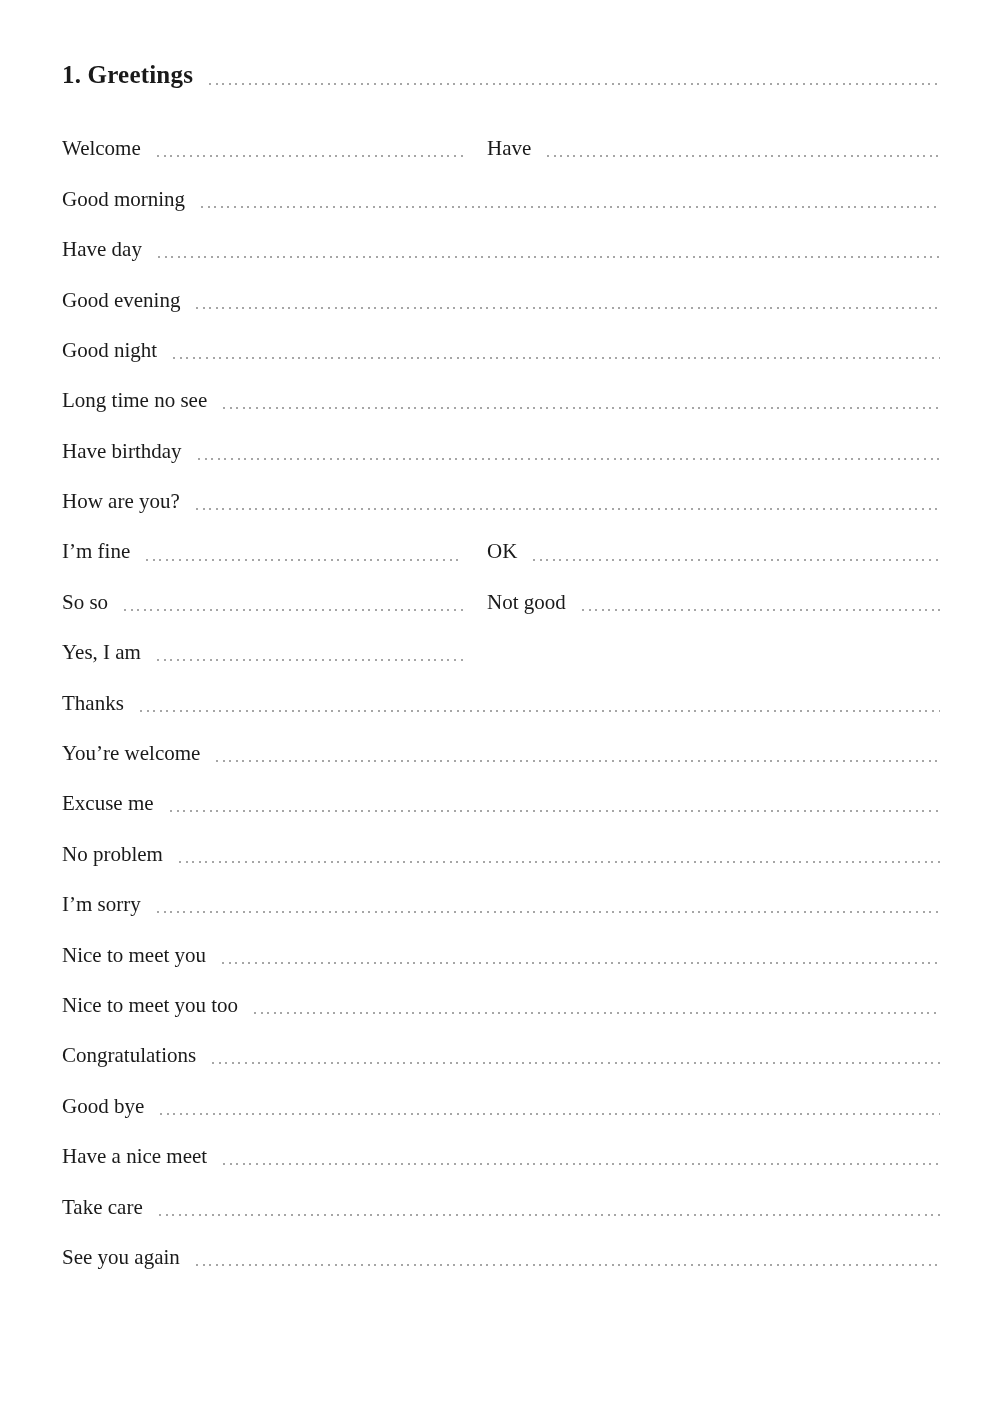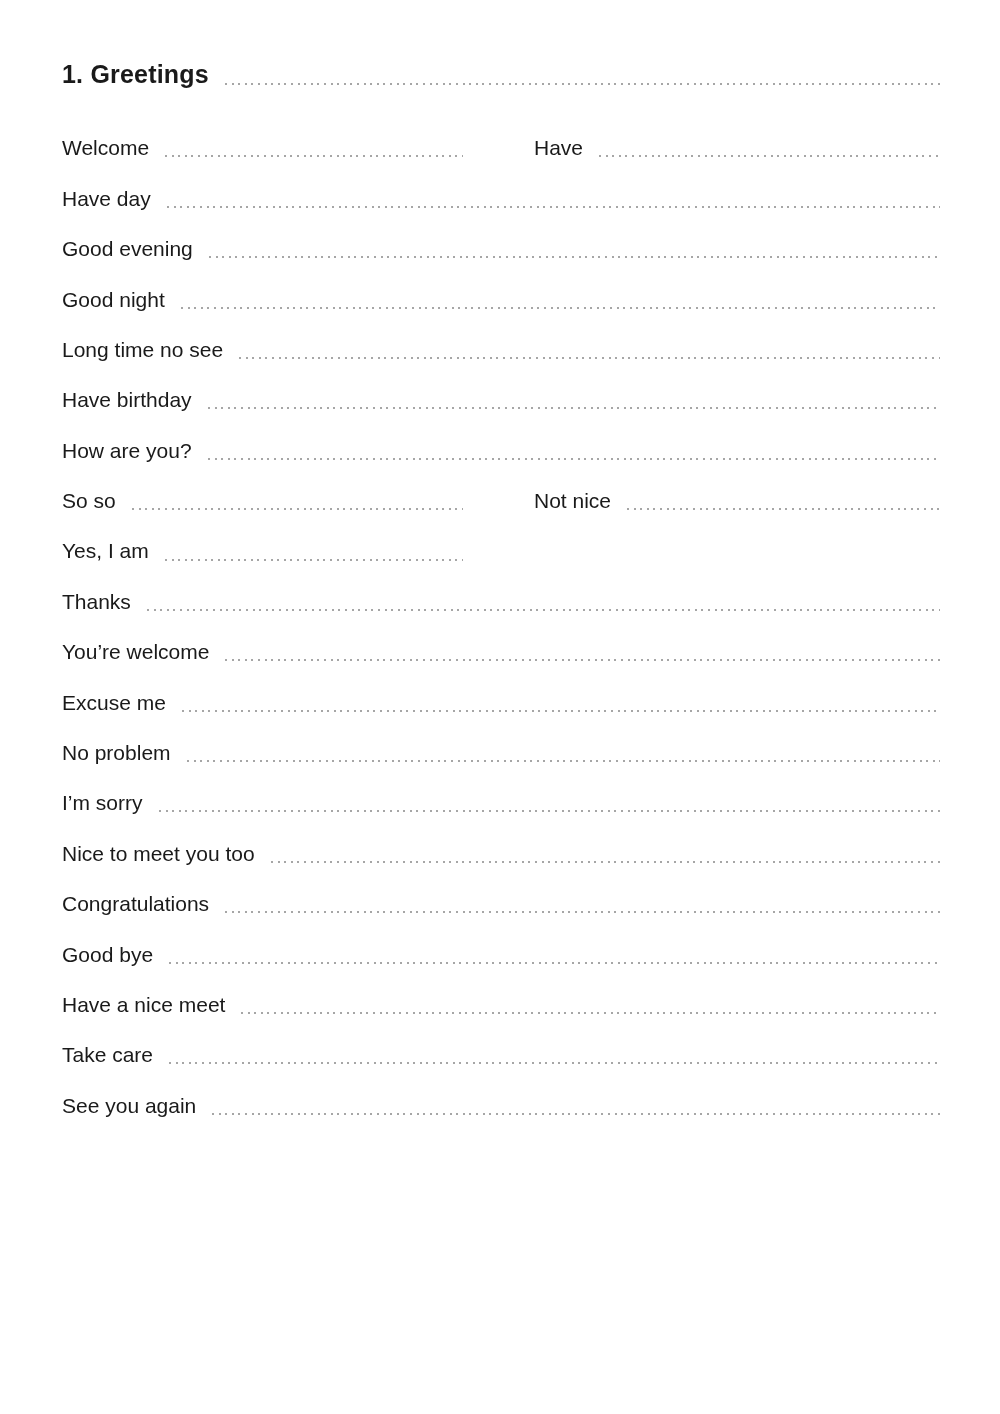--- a/index.html
+++ b/index.html
@@ -3,21 +3,21 @@
 <meta charset="utf-8">
 <style>
   html, body { margin: 0; padding: 0; background: #ffffff; }
   .page {
     position: relative;
     width: 1000px;
     height: 1414px;
     box-sizing: border-box;
     padding: 54px 60px 16px 62px;
     background: #ffffff;
-    font-family: Liberation Sans, sans-serif;
+    font-family: Liberation Serif, serif;
     color: #1a1a1a;
     overflow: hidden;
   }
   .title-row {
     display: flex;
     align-items: flex-end;
     height: 34px;
   }
   .title {
     font-size: 25px;
@@ -31,21 +31,20 @@
     height: 2px;
     margin-left: 16px;
     background-image: repeating-linear-gradient(to right, #a6a6a6 0 2px, transparent 2px 6.6px);
   }
   .title-row .dots { margin-bottom: 3px; }
   .rows { margin-top: 21px; }
   .row {
     height: 50.4px;
     display: flex;
     align-items: flex-end;
-    gap: 47px;
   }
   .cell {
     display: flex;
     align-items: flex-end;
     flex: 1 1 auto;
     min-width: 0;
   }
   .cell .label {
     font-size: 21px;
     line-height: 1.05;
@@ -71,20 +70,26 @@
       <div class="cell cell-left">
         <span class="label">Welcome</span>
         <span class="dots"></span>
       </div>
       <div class="cell cell-right">
         <span class="label">Have</span>
         <span class="dots"></span>
       </div>
     </div>
 
+    <div class="row">
+      <div class="cell">
+        <span class="label">Good morning</span>
+        <span class="dots"></span>
+      </div>
+    </div>
 
     <div class="row">
       <div class="cell">
         <span class="label">Have day</span>
         <span class="dots"></span>
       </div>
     </div>
 
     <div class="row">
       <div class="cell">
@@ -114,28 +119,38 @@
       </div>
     </div>
 
     <div class="row">
       <div class="cell">
         <span class="label">How are you?</span>
         <span class="dots"></span>
       </div>
     </div>
 
+    <div class="row">
+      <div class="cell cell-left">
+        <span class="label">I’m fine</span>
+        <span class="dots"></span>
+      </div>
+      <div class="cell cell-right">
+        <span class="label">OK</span>
+        <span class="dots"></span>
+      </div>
+    </div>
 
     <div class="row">
       <div class="cell cell-left">
         <span class="label">So so</span>
         <span class="dots"></span>
       </div>
       <div class="cell cell-right">
-        <span class="label">Not nice</span>
+        <span class="label">Not good</span>
         <span class="dots"></span>
       </div>
     </div>
 
 
     <div class="row">
       <div class="cell cell-left">
         <span class="label">Yes, I am</span>
         <span class="dots"></span>
       </div>
@@ -169,20 +184,26 @@
       </div>
     </div>
 
     <div class="row">
       <div class="cell">
         <span class="label">I’m sorry</span>
         <span class="dots"></span>
       </div>
     </div>
 
+    <div class="row">
+      <div class="cell">
+        <span class="label">Nice to meet you</span>
+        <span class="dots"></span>
+      </div>
+    </div>
 
     <div class="row">
       <div class="cell">
         <span class="label">Nice to meet you too</span>
         <span class="dots"></span>
       </div>
     </div>
 
     <div class="row">
       <div class="cell">

